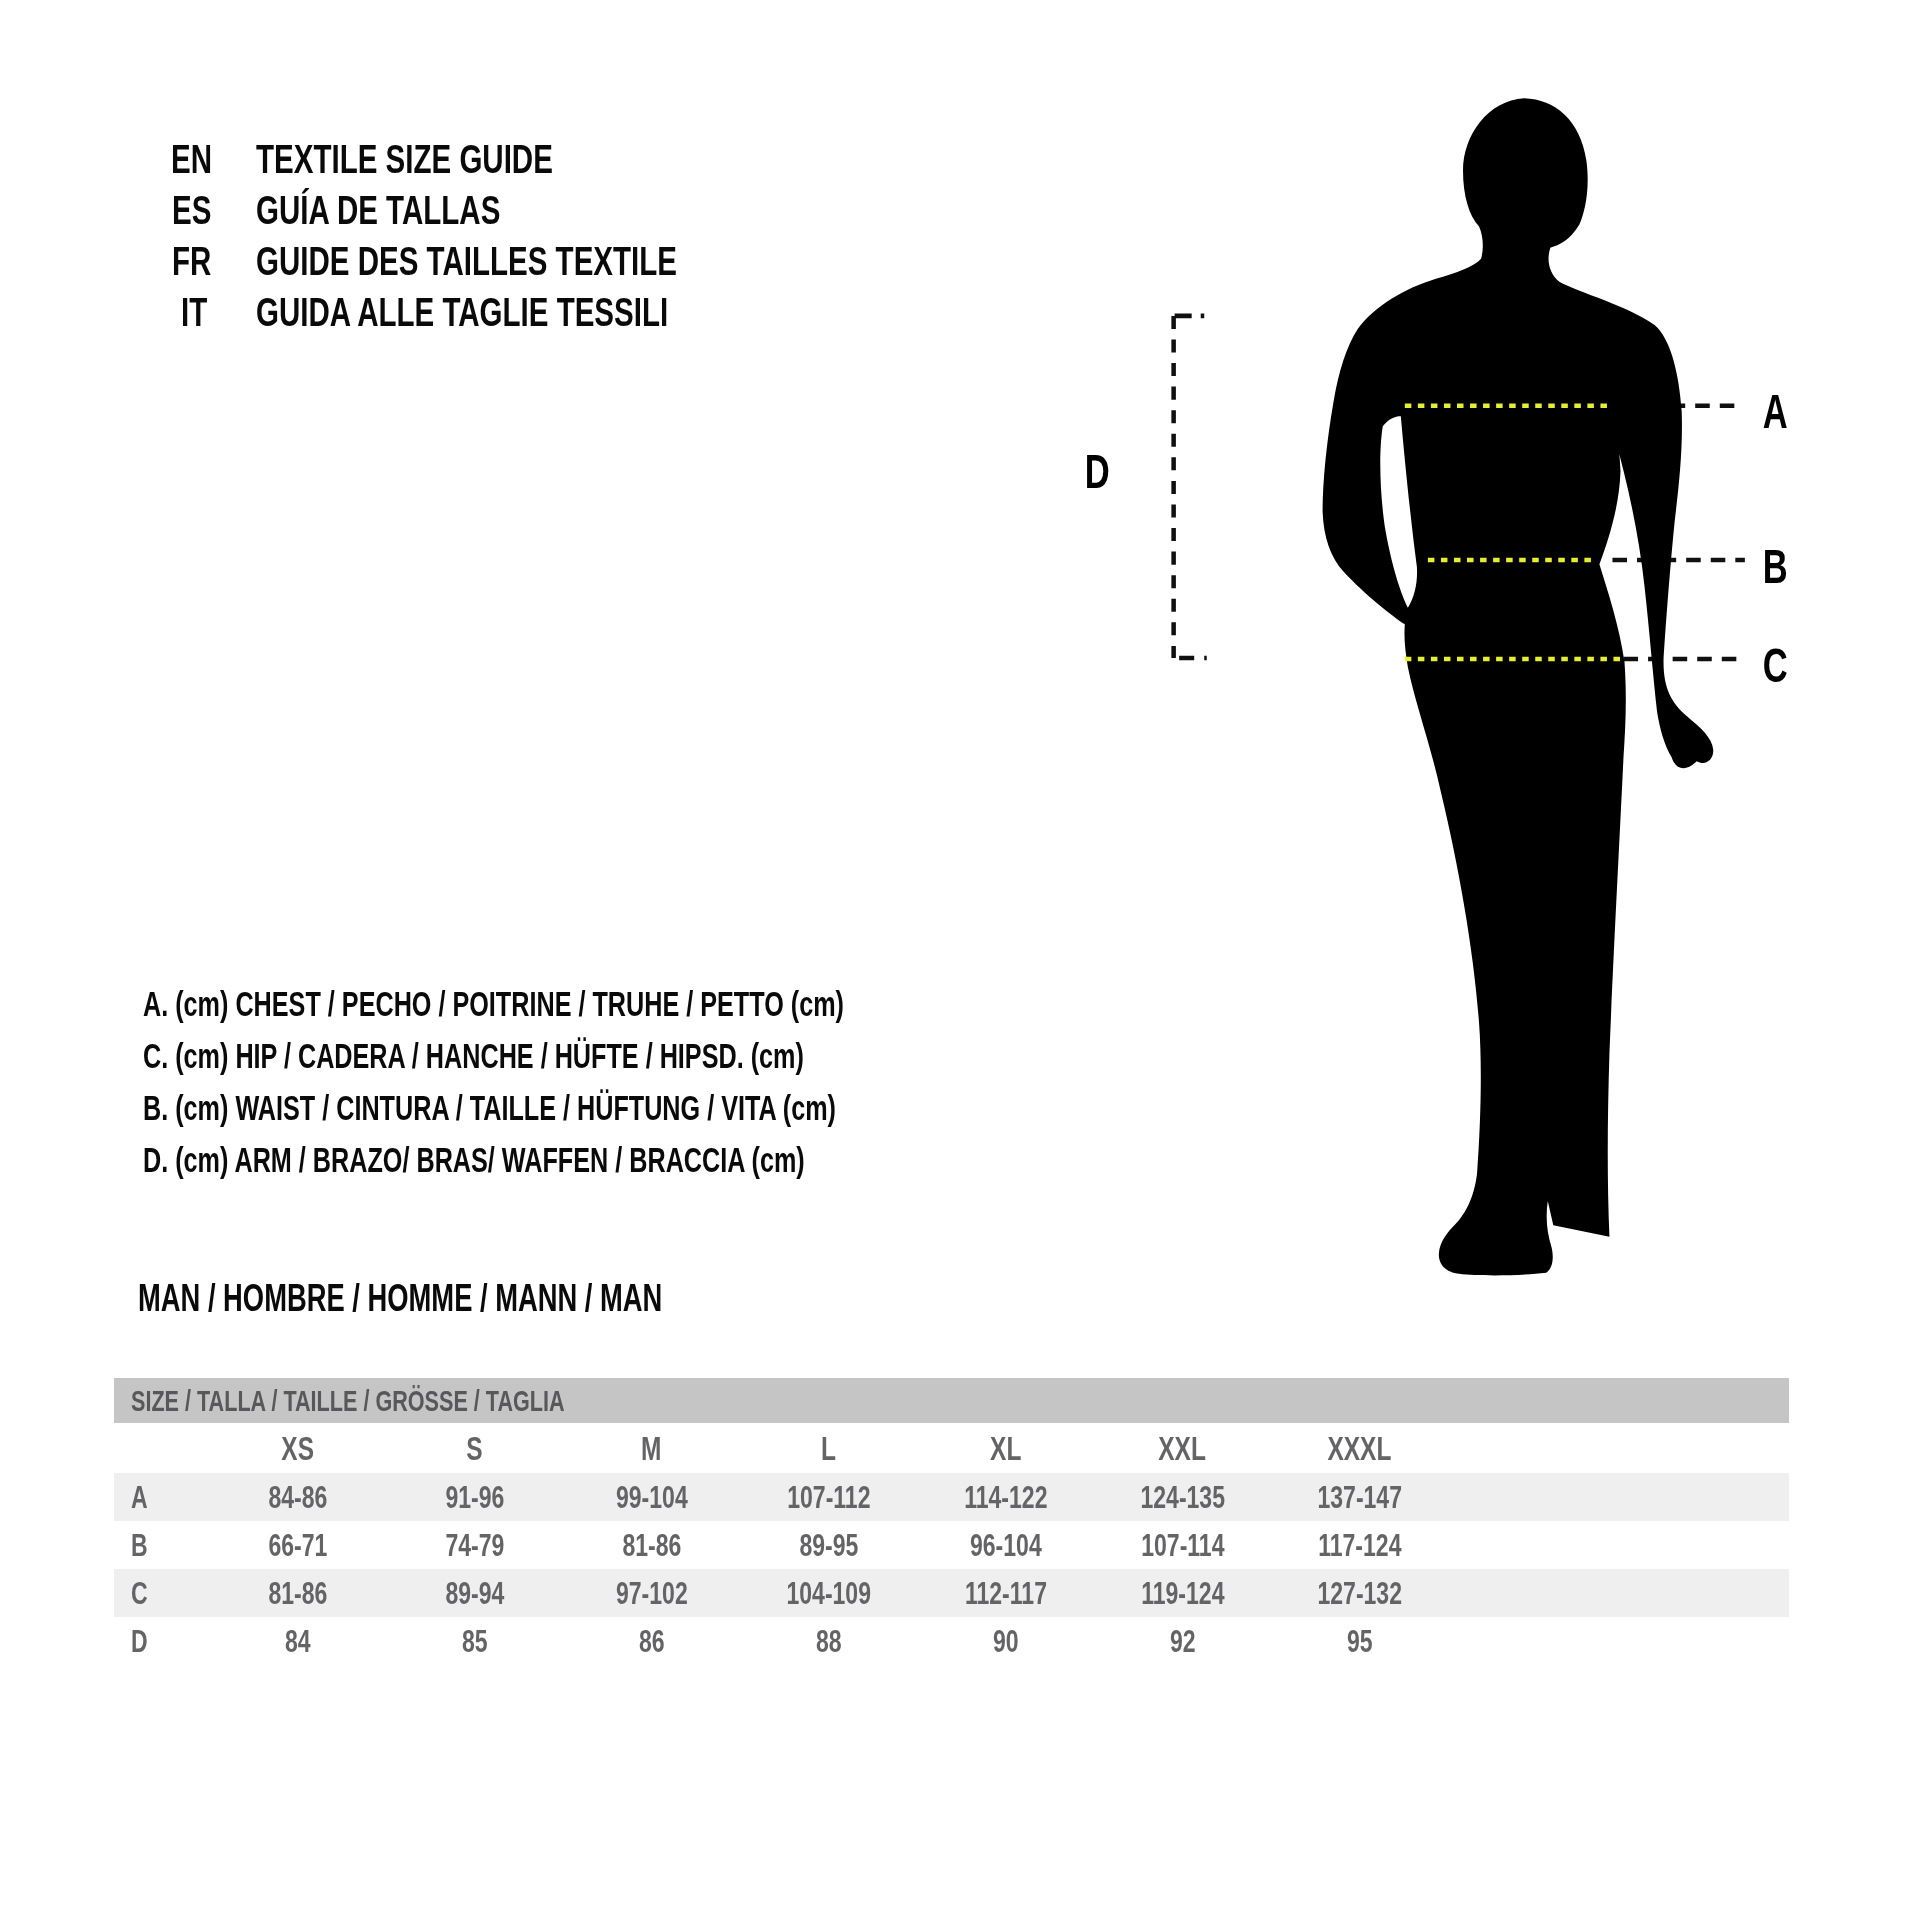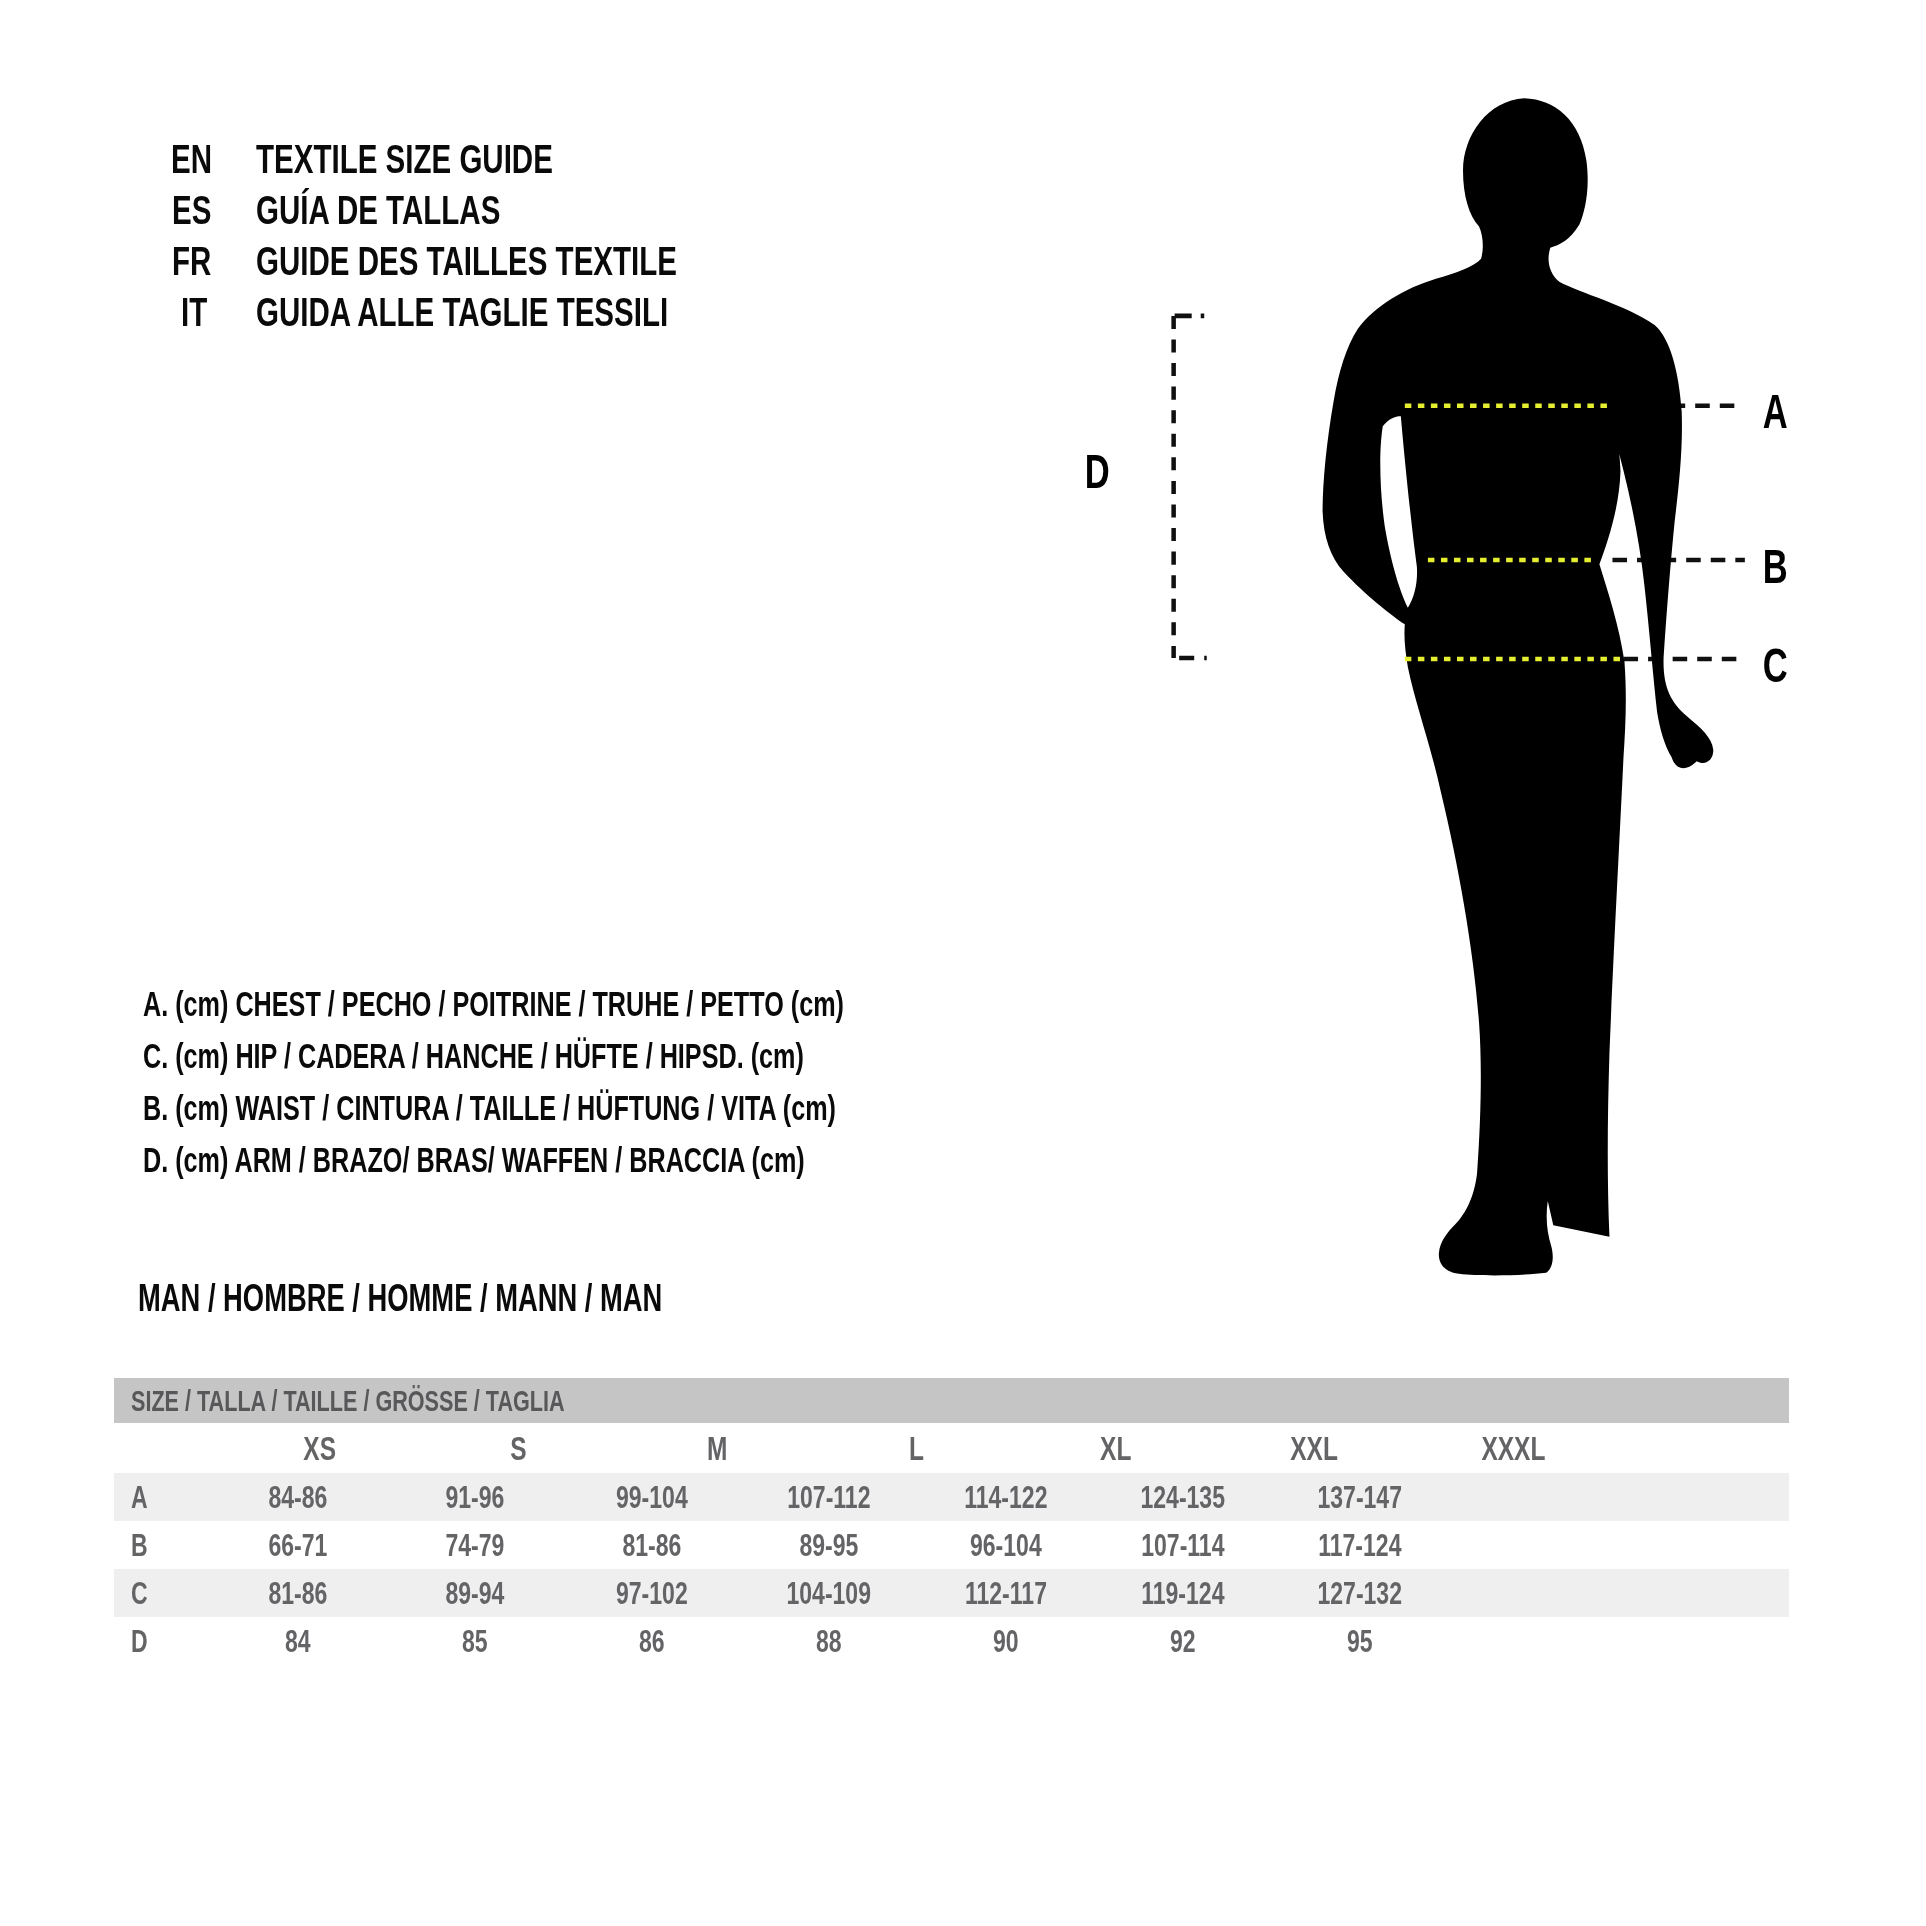--- a/index.html
+++ b/index.html
@@ -53,21 +53,21 @@
     height:45px;background:var(--band-gray);
     display:flex;align-items:center;padding-left:17px;
     font-size:30px;font-weight:700;color:var(--band-text);
   }
   .t-row{
     display:grid;
     grid-template-columns:95px repeat(7,177px) 1fr;
     align-items:center;
     font-size:32px;font-weight:700;color:var(--table-text);
   }
-  .t-row.cols{height:50px;font-size:34px;gap:22px;}
+  .t-row.cols{height:50px;font-size:34px;}
   .t-row.vals{height:48px;}
   .t-row .rl{padding-left:17px;text-align:left;}
   .t-row .c{text-align:center;}
   .t-row.stripe{background:var(--stripe-gray);}
 </style>
 </head>
 <body>
 
 <div class="page">
 

